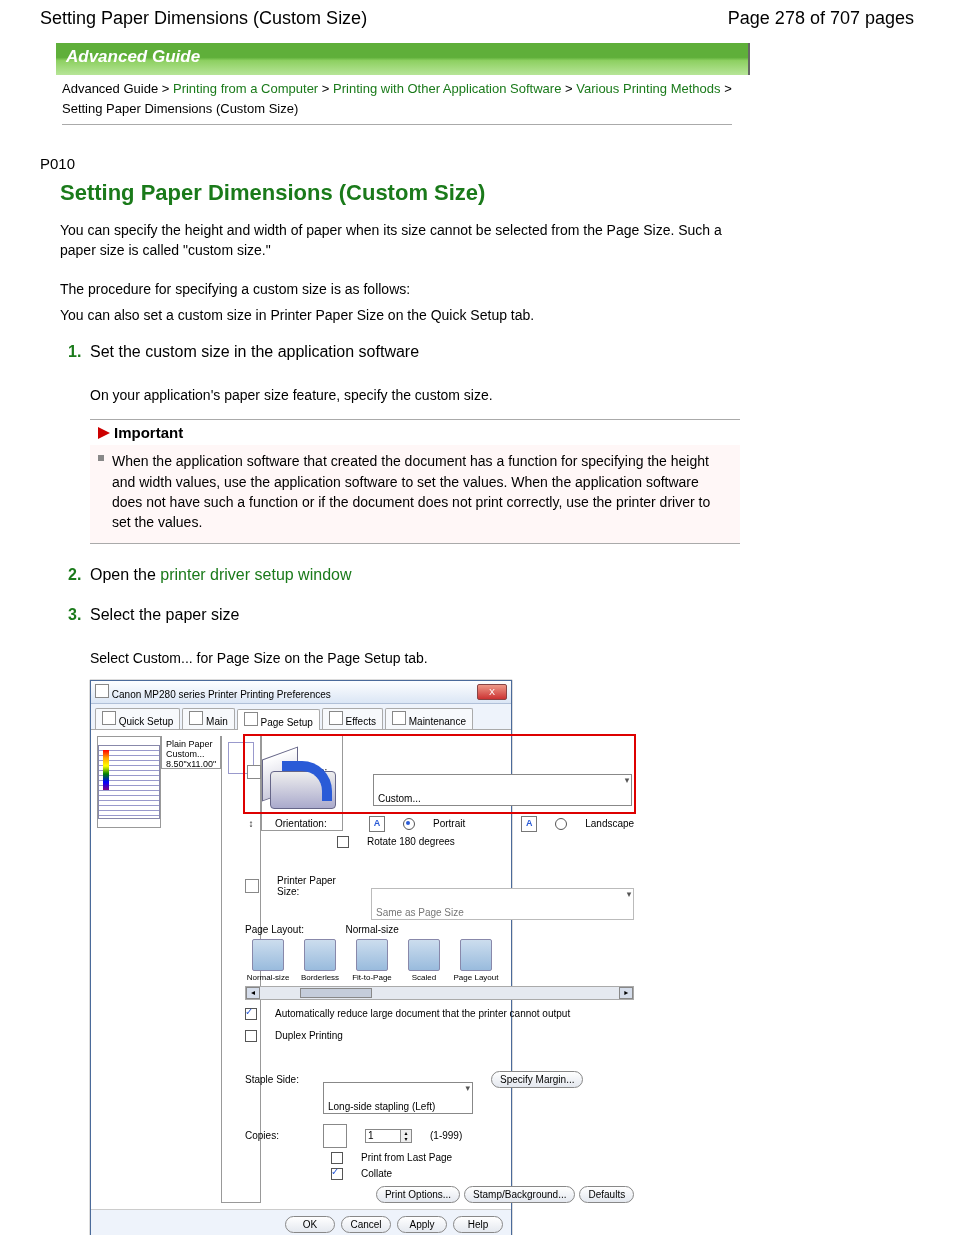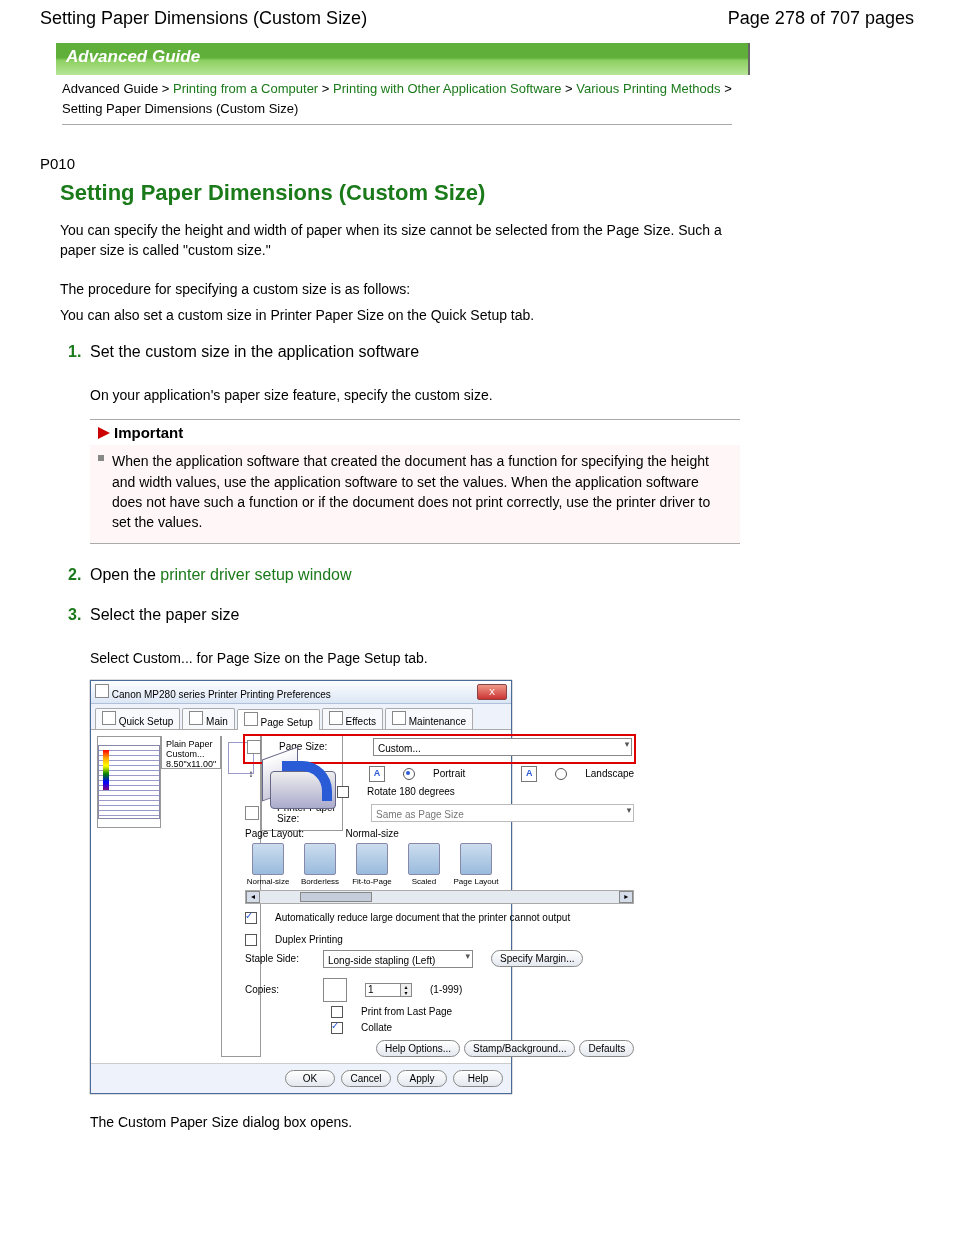--- a/index.html
+++ b/index.html
@@ -227,24 +227,25 @@
     position: relative;
   }
   .printer-body{position:absolute;left:8px;top:18px;width:64px;height:36px;background:linear-gradient(#eee,#aac);border:1px solid #668;border-radius:4px;}
   .printer-tray{position:absolute;left:0;top:0;width:34px;height:40px;background:linear-gradient(#fff,#ccd);border:1px solid #668;transform:skewY(-20deg);}
   .printer-arrow{position:absolute;left:20px;top:8px;width:40px;height:30px;border-top:10px solid #2a5bd7;border-right:10px solid #2a5bd7;border-radius:0 30px 0 0;}
   .dlg-right { flex: 1; }
   .fr { display:flex; align-items:center; gap:18px; margin-bottom:4px; }
   .dropdown {
     border: 1px solid #888;
     background: #fff;
-    padding: 4px 14px 1px 4px;
+    padding: 18px 14px 1px 4px;
     position: relative;
     flex: 1;
     min-width: 0;
+    margin-top: 36px;
   }
   .dropdown::after {
     content: "▾";
     position: absolute;
     right: 2px;
     top: 0;
     font-size: 9px;
     color: #555;
   }
   .red-outline { outline: 2px solid #d00; padding: 2px; }
@@ -447,21 +448,21 @@
             </div>
             <div class="fr" style="padding-left:86px">
               <span class="checkbox"></span>
               <span>Print from Last Page</span>
             </div>
             <div class="fr" style="padding-left:86px">
               <span class="checkbox checked"></span>
               <span>Collate</span>
             </div>
             <div class="row-just-end">
-              <button class="btn">Help Options...</button>
+              <button class="btn">Print Options...</button>
               <button class="btn">Stamp/Background...</button>
               <button class="btn">Defaults</button>
             </div>
           </div>
         </div>
         <div class="dlg-footer">
           <button class="btn" style="width:50px">OK</button>
           <button class="btn" style="width:50px">Cancel</button>
           <button class="btn" style="width:50px">Apply</button>
           <button class="btn" style="width:50px">Help</button>

